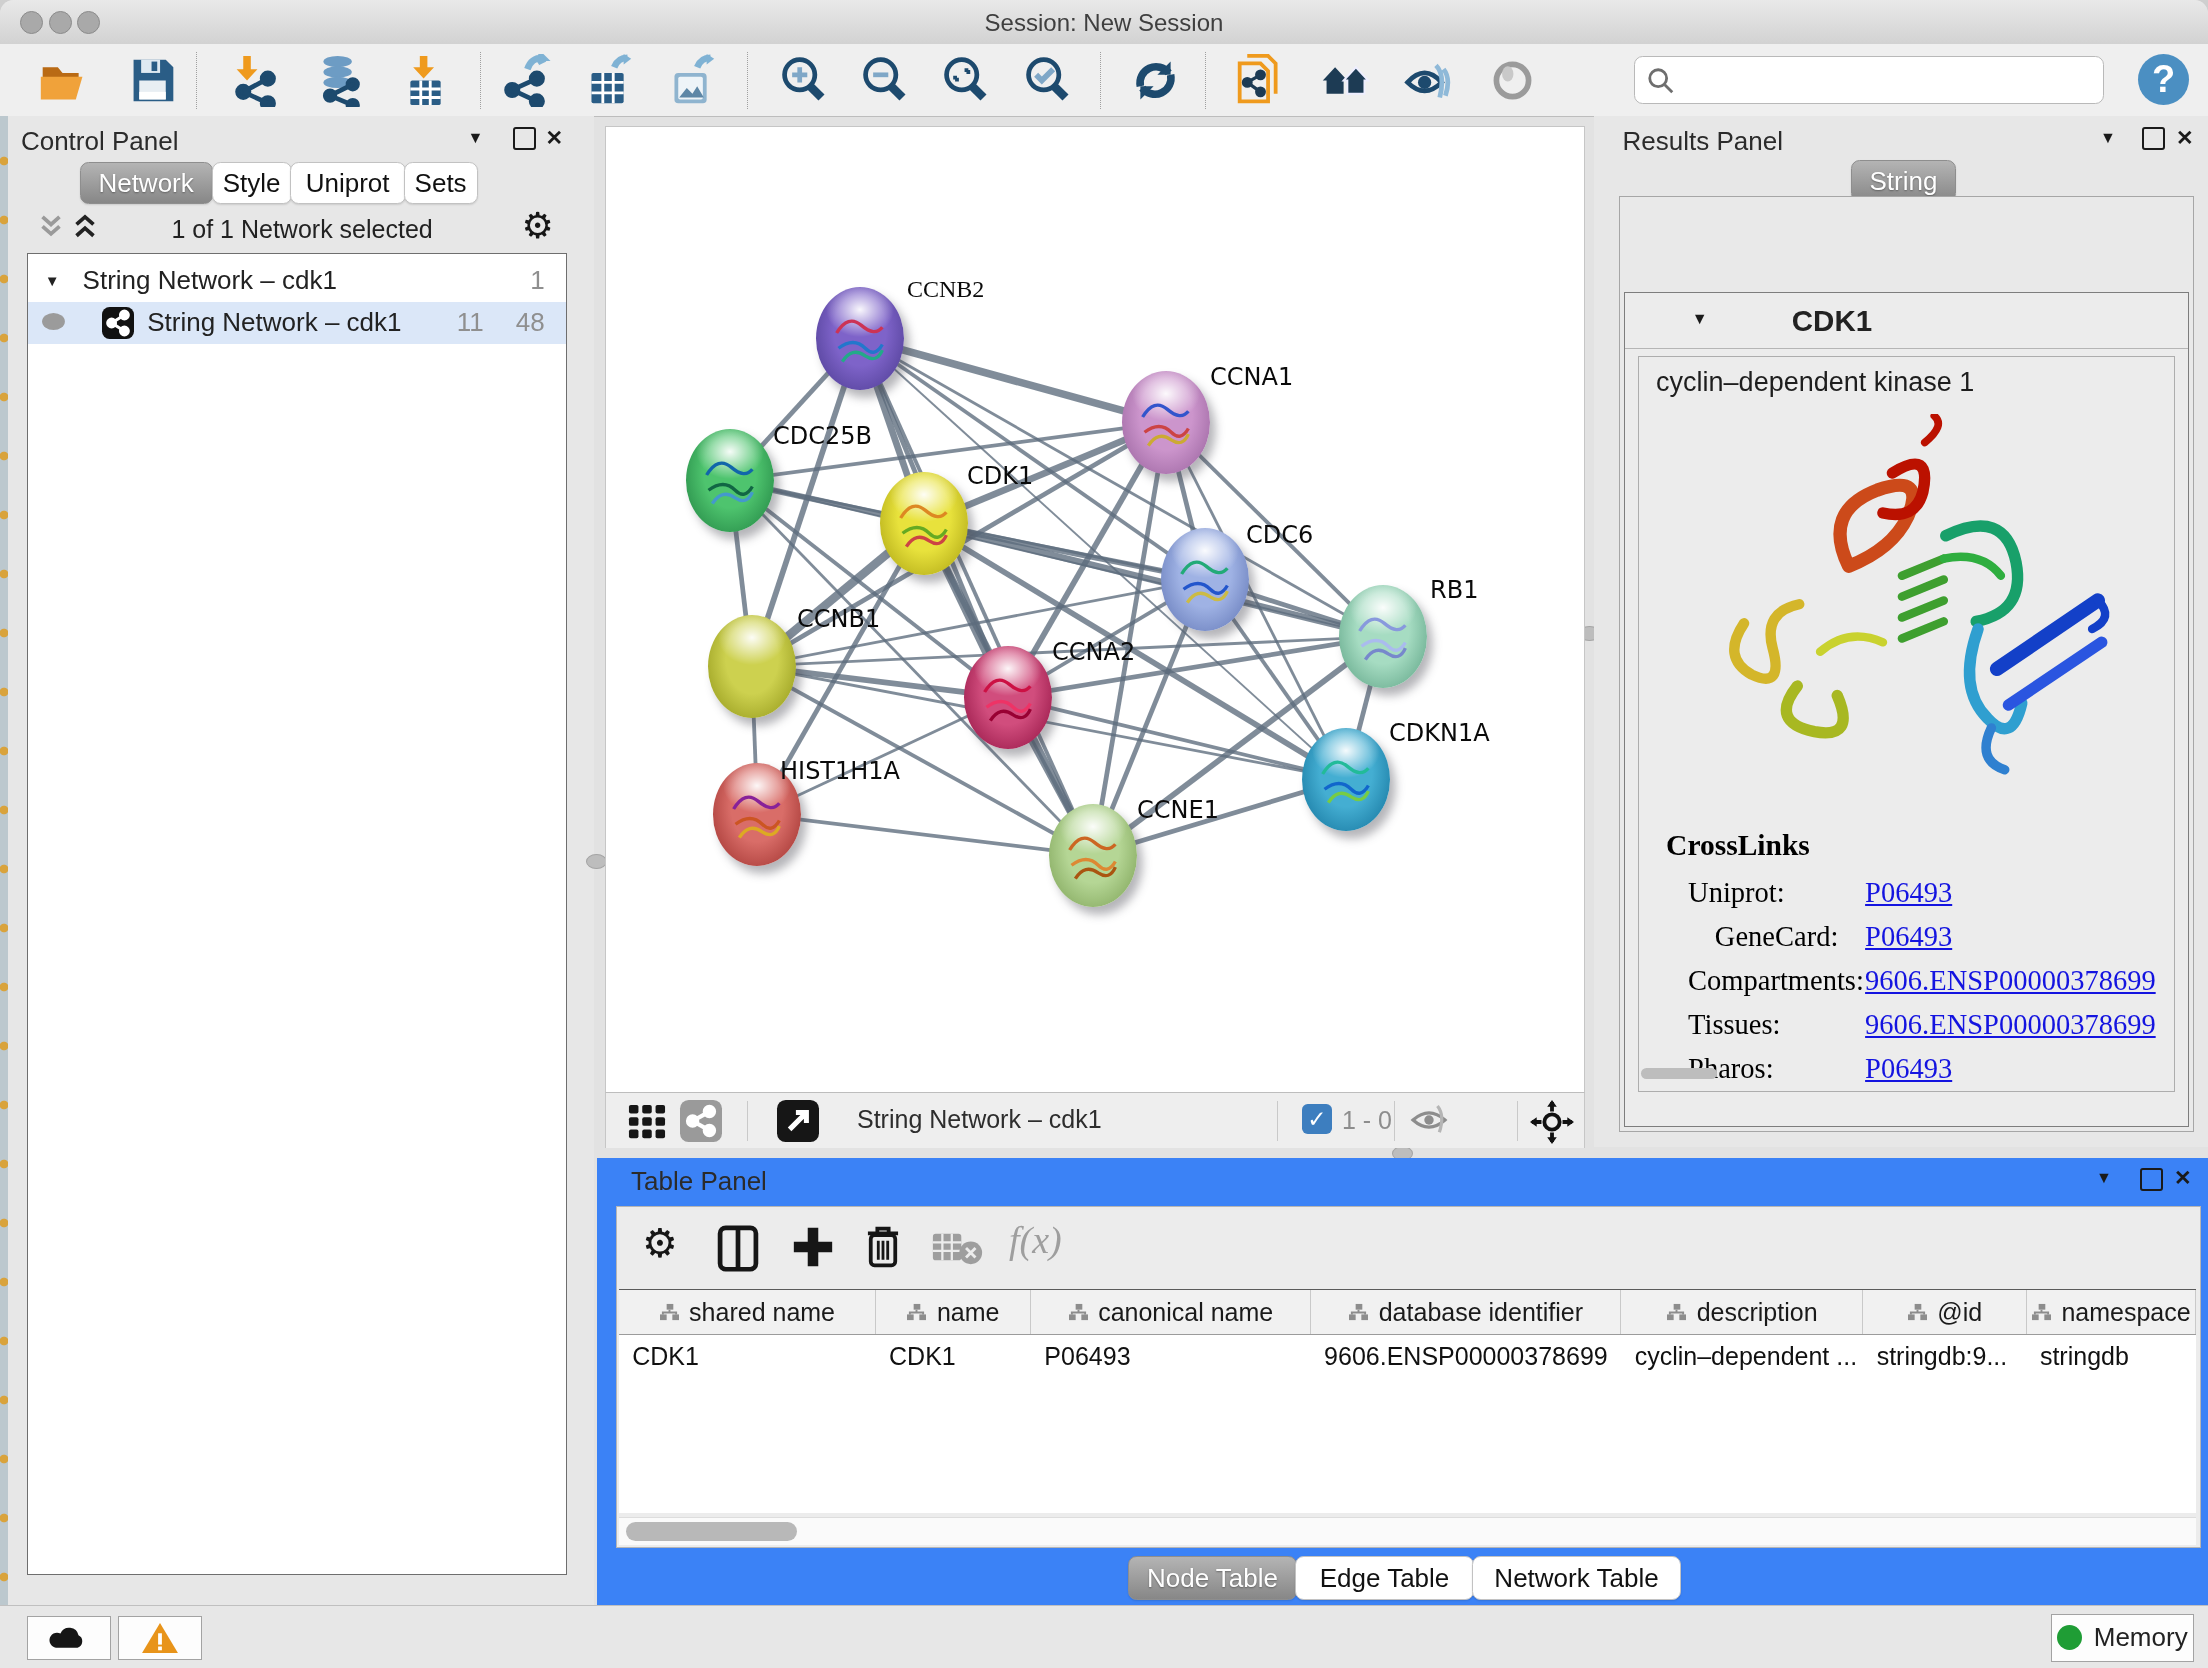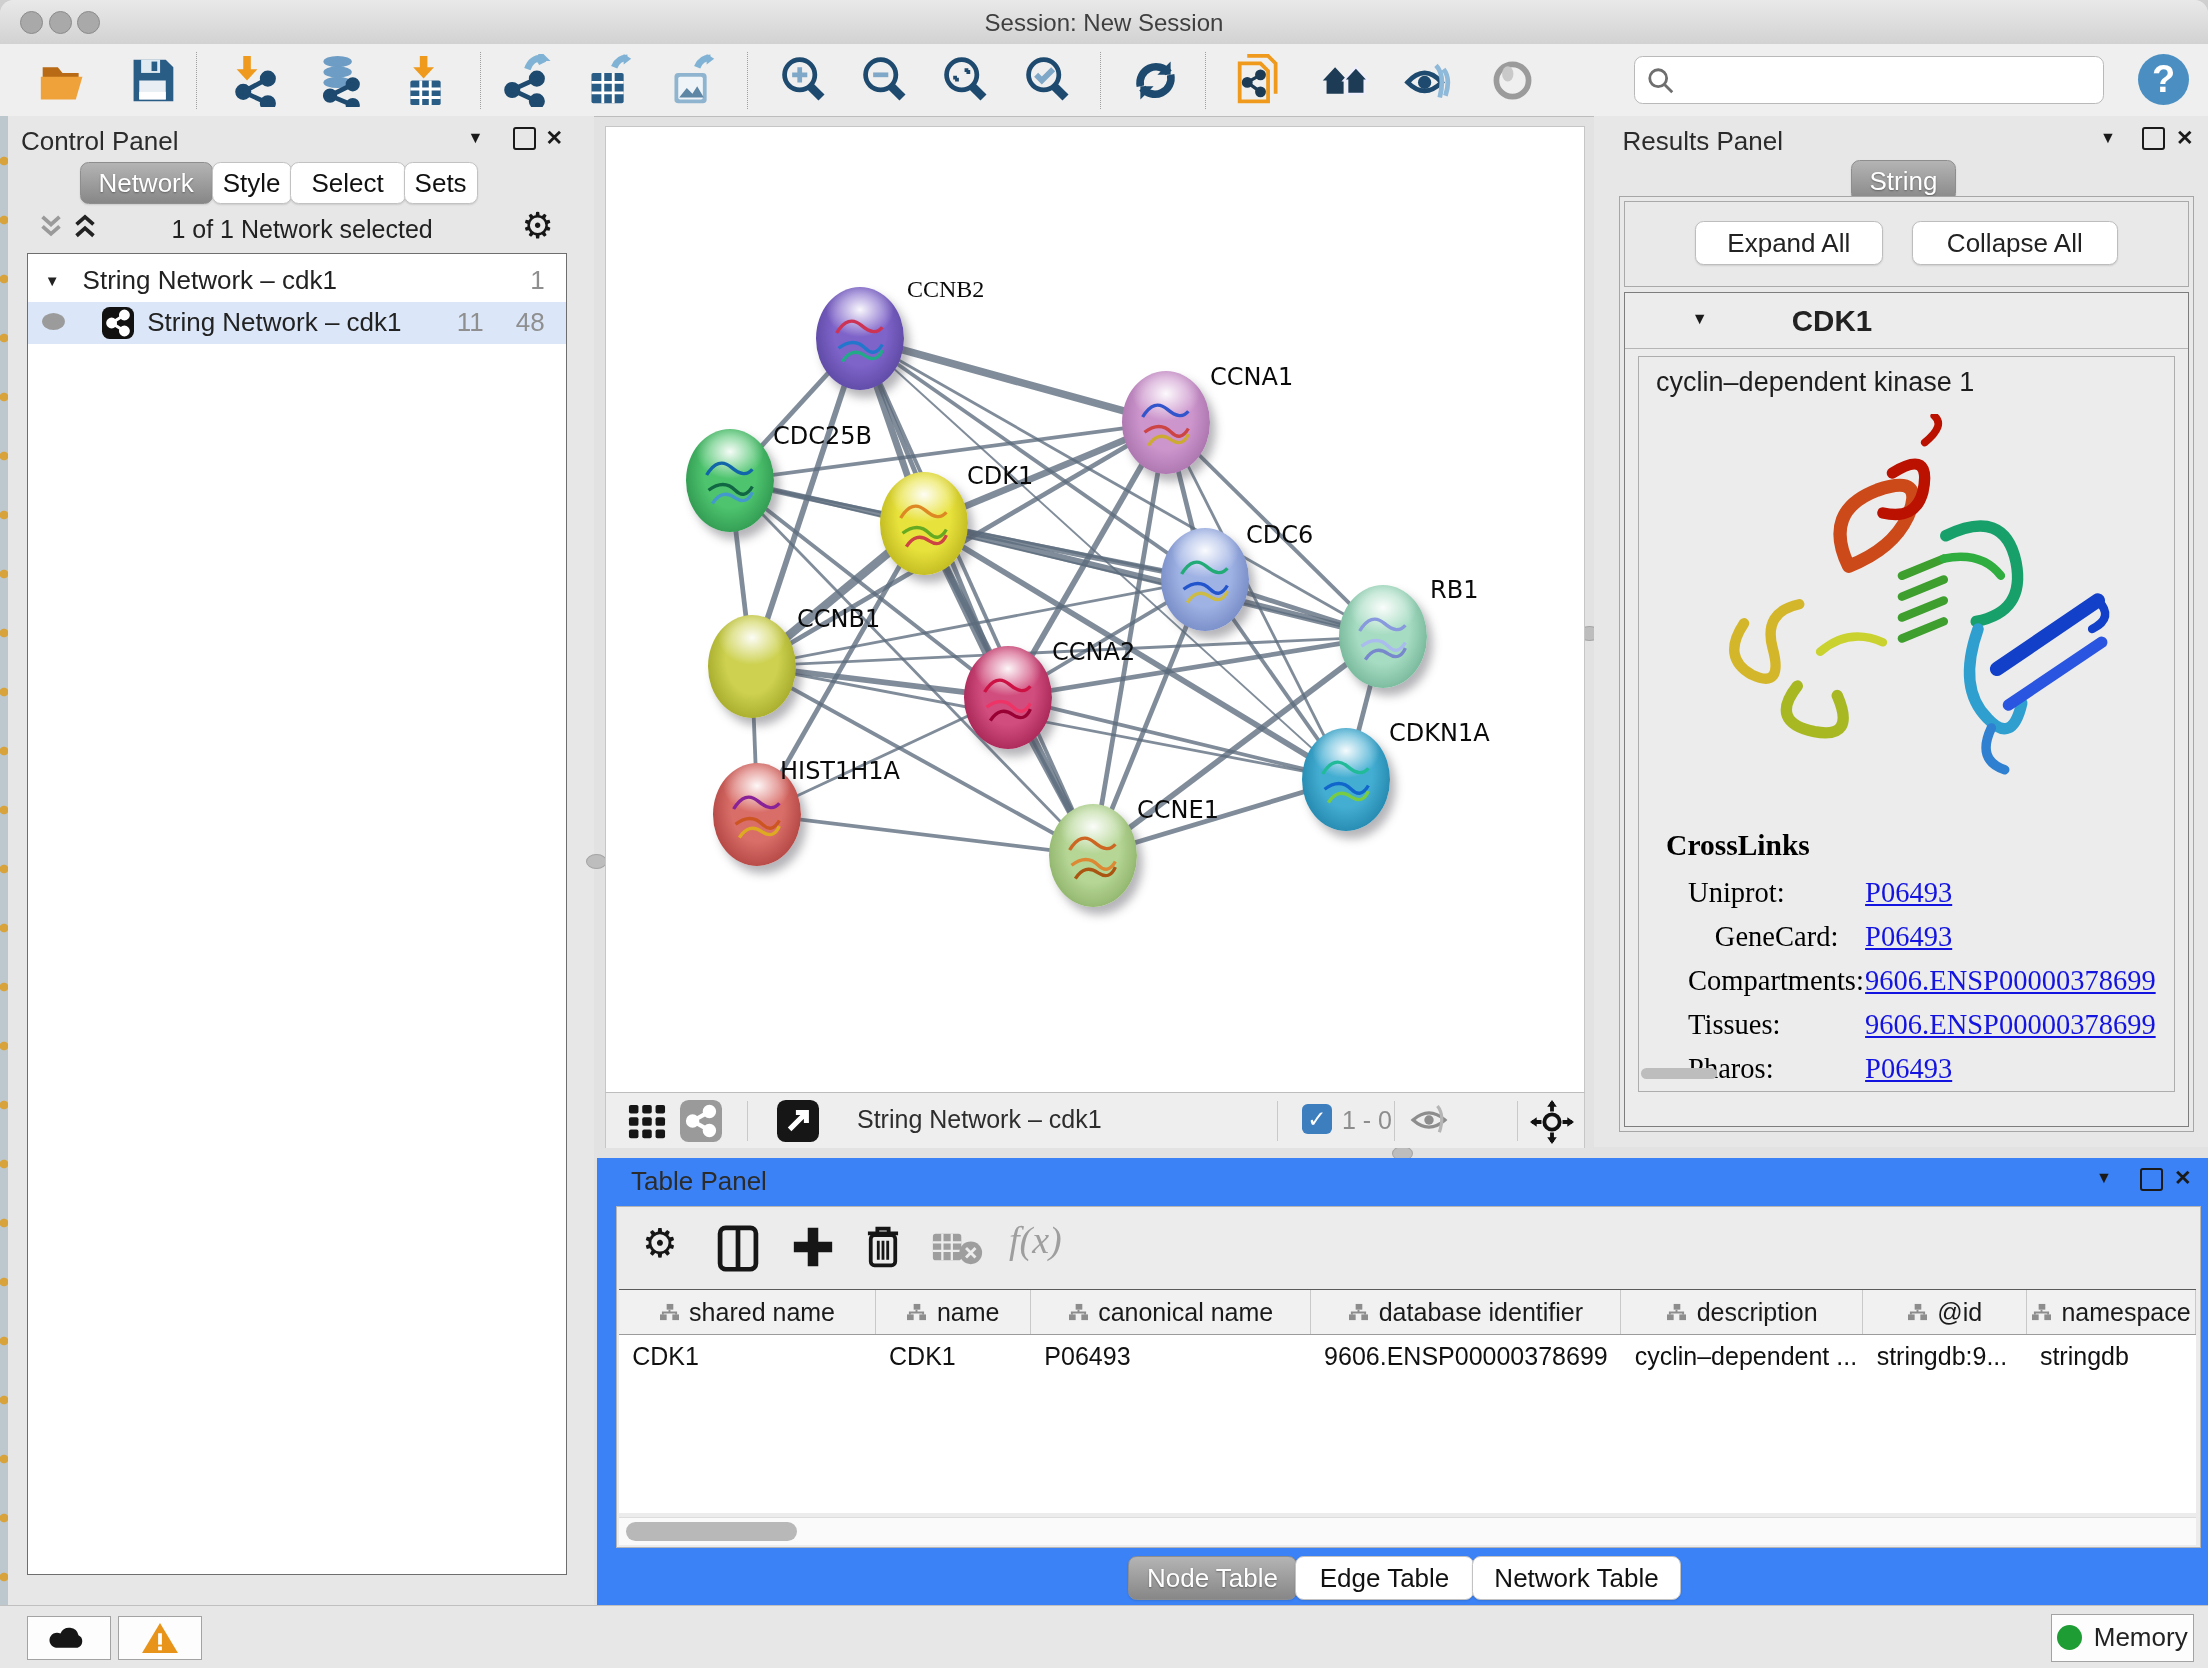--- a/index.html
+++ b/index.html
@@ -242,21 +242,21 @@
   <div class="abs desktop-strip"></div>
 
   <div class="abs ctl">
     <div class="abs panel-title" style="left:13.3px;top:9.5px;">Control Panel</div>
     <div class="abs caret" style="left:460px;top:13.3px;">▼</div>
     <div class="abs maxbox" style="left:505px;top:11.4px;"></div>
     <div class="abs winico" style="left:538px;top:10.5px;font-weight:bold;">✕</div>
 
     <div class="abs tabpill sel" style="left:72px;top:46px;width:131px;">Network</div>
     <div class="abs tabpill" style="left:204px;top:46px;width:78px;">Style</div>
-    <div class="abs tabpill" style="left:282px;top:46px;width:114px;">Select</div>
+    <div class="abs tabpill" style="left:282px;top:46px;width:114px;">Uniprot</div>
     <div class="abs tabpill" style="left:396px;top:46px;width:72px;">Sets</div>
 
     <svg class="abs" style="left:27px;top:97px;" width="32" height="28.5" viewBox="0 0 34 30">
       <path d="M8 4 l9 8 9 -8 M8 14 l9 8 9 -8" stroke="#9a9a9a" stroke-width="4" fill="none"></path>
     </svg>
     <svg class="abs" style="left:61px;top:97px;" width="32" height="28.5" viewBox="0 0 34 30">
       <path d="M8 12 l9 -8 9 8 M8 24 l9 -8 9 8" stroke="#222" stroke-width="4" fill="none"></path>
     </svg>
     <div class="abs" style="left:114px;top:99px;width:361px;text-align:center;font-size:25px;">1 of 1 Network selected</div>
     <div class="abs" style="left:514px;top:89px;font-size:36px;color:#161616;cursor:pointer;">⚙</div>
@@ -484,24 +484,20 @@
   <div class="abs res">
     <div class="abs panel-title" style="left:28.5px;top:9.5px;">Results Panel</div>
     <div class="abs caret" style="left:506px;top:13.3px;">▼</div>
     <div class="abs maxbox" style="left:548px;top:11.4px;"></div>
     <div class="abs winico" style="left:582px;top:10.5px;font-weight:bold;">✕</div>
 
     <div class="abs tabpill sel" style="left:257px;top:44px;width:103px;">String</div>
 
     <div class="abs resbox">
 
-      <div class="abs" style="left:3.8px;top:3.8px;width:563px;height:84px;border:1px solid #a9a9a9;background:#e9e9e9;">
-        <div class="abs btn" style="left:70px;top:19px;width:186px;height:42px;line-height:42px;">Expand All</div>
-        <div class="abs btn" style="left:287px;top:19px;width:204px;height:42px;line-height:42px;">Collapse All</div>
-      </div>
 
       <div class="abs" style="left:3.8px;top:95px;width:563px;height:833px;border:1px solid #7d7d7d;background:#ececec;">
         <div class="abs" style="left:0;top:0;width:100%;height:55px;border-bottom:1px solid #b5b5b5;">
           <span class="abs caret" style="left:67px;top:17px;">▼</span>
           <span class="abs" style="left:167px;top:11.4px;font-size:29.5px;font-weight:bold;">CDK1</span>
         </div>
         <div class="abs" style="left:13.3px;top:63px;width:535px;height:734px;border:1px solid #adadad;background:#ececec;">
           <div class="abs" style="left:17px;top:9.5px;font-size:27px;color:#1e1e1e;">cyclin–dependent kinase 1</div>
 
           <svg class="abs" style="left:67px;top:57px;" width="409" height="390" viewBox="0 0 430 410">

